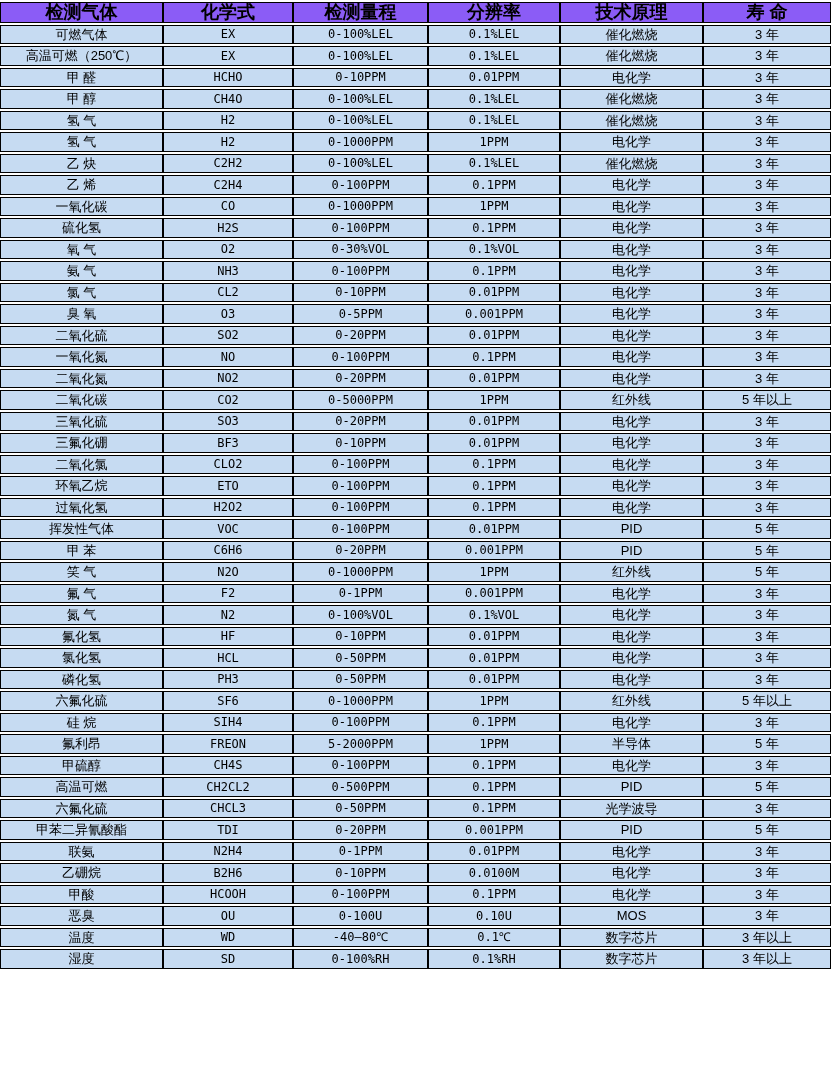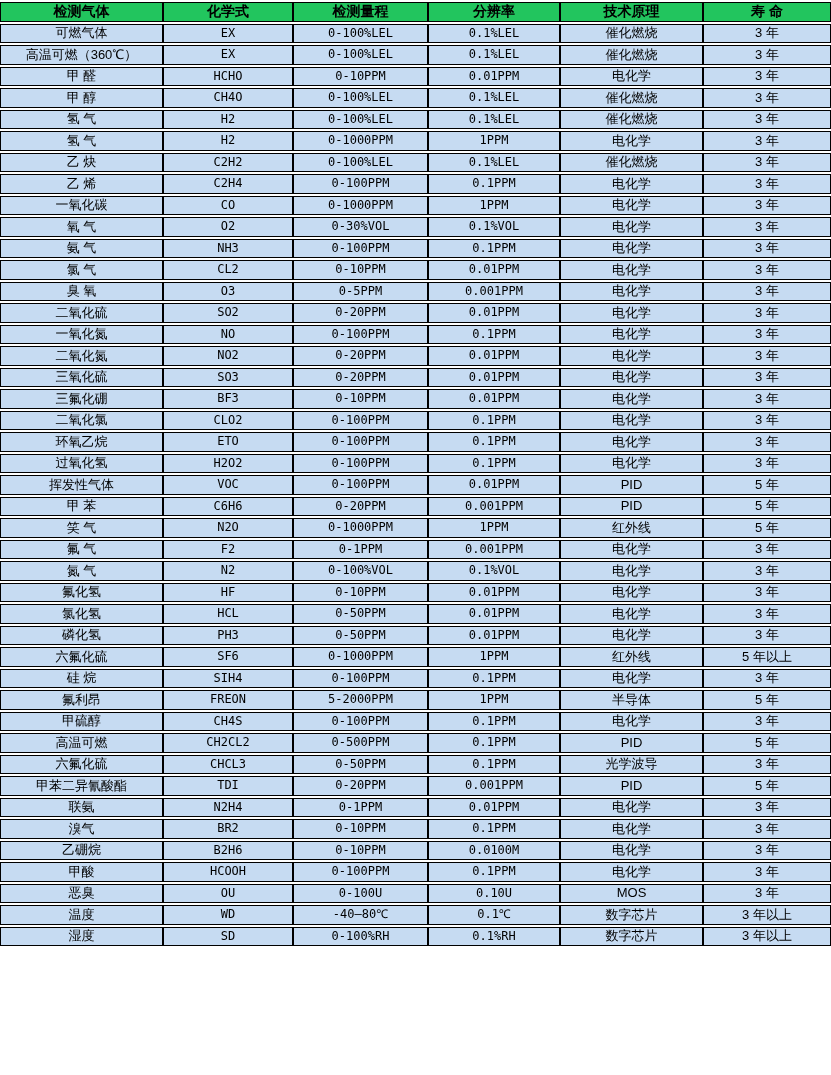--- a/index.html
+++ b/index.html
@@ -16,24 +16,24 @@
     text-align:center;
     vertical-align:middle;
     height:17.5px;
     padding:0;
     overflow:hidden;
     white-space:nowrap;
     line-height:1.05;
     color:#000000;
   }
   th{
-    background:#22c55e;
+    background:#8b5cf6;
     font-family:"Liberation Sans",sans-serif;
     font-weight:bold;
-    font-size:14px;
+    font-size:18px;
   }
   td{
     background:#c6dbf2;
     font-family:"Liberation Sans",sans-serif;
     font-size:13px;
   }
   td.mono{
     font-family:"DejaVu Sans Mono",monospace;
     font-size:12px;
   }
@@ -63,21 +63,21 @@
   <tbody id="body-rows">
       <tr>
         <td>可燃气体</td>
         <td class="mono">EX</td>
         <td class="mono">0-100%LEL</td>
         <td class="mono">0.1%LEL</td>
         <td>催化燃烧</td>
         <td>3 年</td>
       </tr>
       <tr>
-        <td>高温可燃（360℃）</td>
+        <td>高温可燃（250℃）</td>
         <td class="mono">EX</td>
         <td class="mono">0-100%LEL</td>
         <td class="mono">0.1%LEL</td>
         <td>催化燃烧</td>
         <td>3 年</td>
       </tr>
       <tr>
         <td>甲 醛</td>
         <td class="mono">HCHO</td>
         <td class="mono">0-10PPM</td>
@@ -127,20 +127,28 @@
       </tr>
       <tr>
         <td>一氧化碳</td>
         <td class="mono">CO</td>
         <td class="mono">0-1000PPM</td>
         <td class="mono">1PPM</td>
         <td>电化学</td>
         <td>3 年</td>
       </tr>
       <tr>
+        <td>硫化氢</td>
+        <td class="mono">H2S</td>
+        <td class="mono">0-100PPM</td>
+        <td class="mono">0.1PPM</td>
+        <td>电化学</td>
+        <td>3 年</td>
+      </tr>
+      <tr>
         <td>氧 气</td>
         <td class="mono">O2</td>
         <td class="mono">0-30%VOL</td>
         <td class="mono">0.1%VOL</td>
         <td>电化学</td>
         <td>3 年</td>
       </tr>
       <tr>
         <td>氨 气</td>
         <td class="mono">NH3</td>
@@ -181,20 +189,28 @@
         <td>电化学</td>
         <td>3 年</td>
       </tr>
       <tr>
         <td>二氧化氮</td>
         <td class="mono">NO2</td>
         <td class="mono">0-20PPM</td>
         <td class="mono">0.01PPM</td>
         <td>电化学</td>
         <td>3 年</td>
+      </tr>
+      <tr>
+        <td>二氧化碳</td>
+        <td class="mono">CO2</td>
+        <td class="mono">0-5000PPM</td>
+        <td class="mono">1PPM</td>
+        <td>红外线</td>
+        <td>5 年以上</td>
       </tr>
       <tr>
         <td>三氧化硫</td>
         <td class="mono">SO3</td>
         <td class="mono">0-20PPM</td>
         <td class="mono">0.01PPM</td>
         <td>电化学</td>
         <td>3 年</td>
       </tr>
       <tr>
@@ -347,28 +363,20 @@
         <td class="mono">0-20PPM</td>
         <td class="mono">0.001PPM</td>
         <td>PID</td>
         <td>5 年</td>
       </tr>
       <tr>
         <td>联氨</td>
         <td class="mono">N2H4</td>
         <td class="mono">0-1PPM</td>
         <td class="mono">0.01PPM</td>
-        <td>电化学</td>
-        <td>3 年</td>
-      </tr>
-      <tr>
-        <td>溴气</td>
-        <td class="mono">BR2</td>
-        <td class="mono">0-10PPM</td>
-        <td class="mono">0.1PPM</td>
         <td>电化学</td>
         <td>3 年</td>
       </tr>
       <tr>
         <td>乙硼烷</td>
         <td class="mono">B2H6</td>
         <td class="mono">0-10PPM</td>
         <td class="mono">0.0100M</td>
         <td>电化学</td>
         <td>3 年</td>

